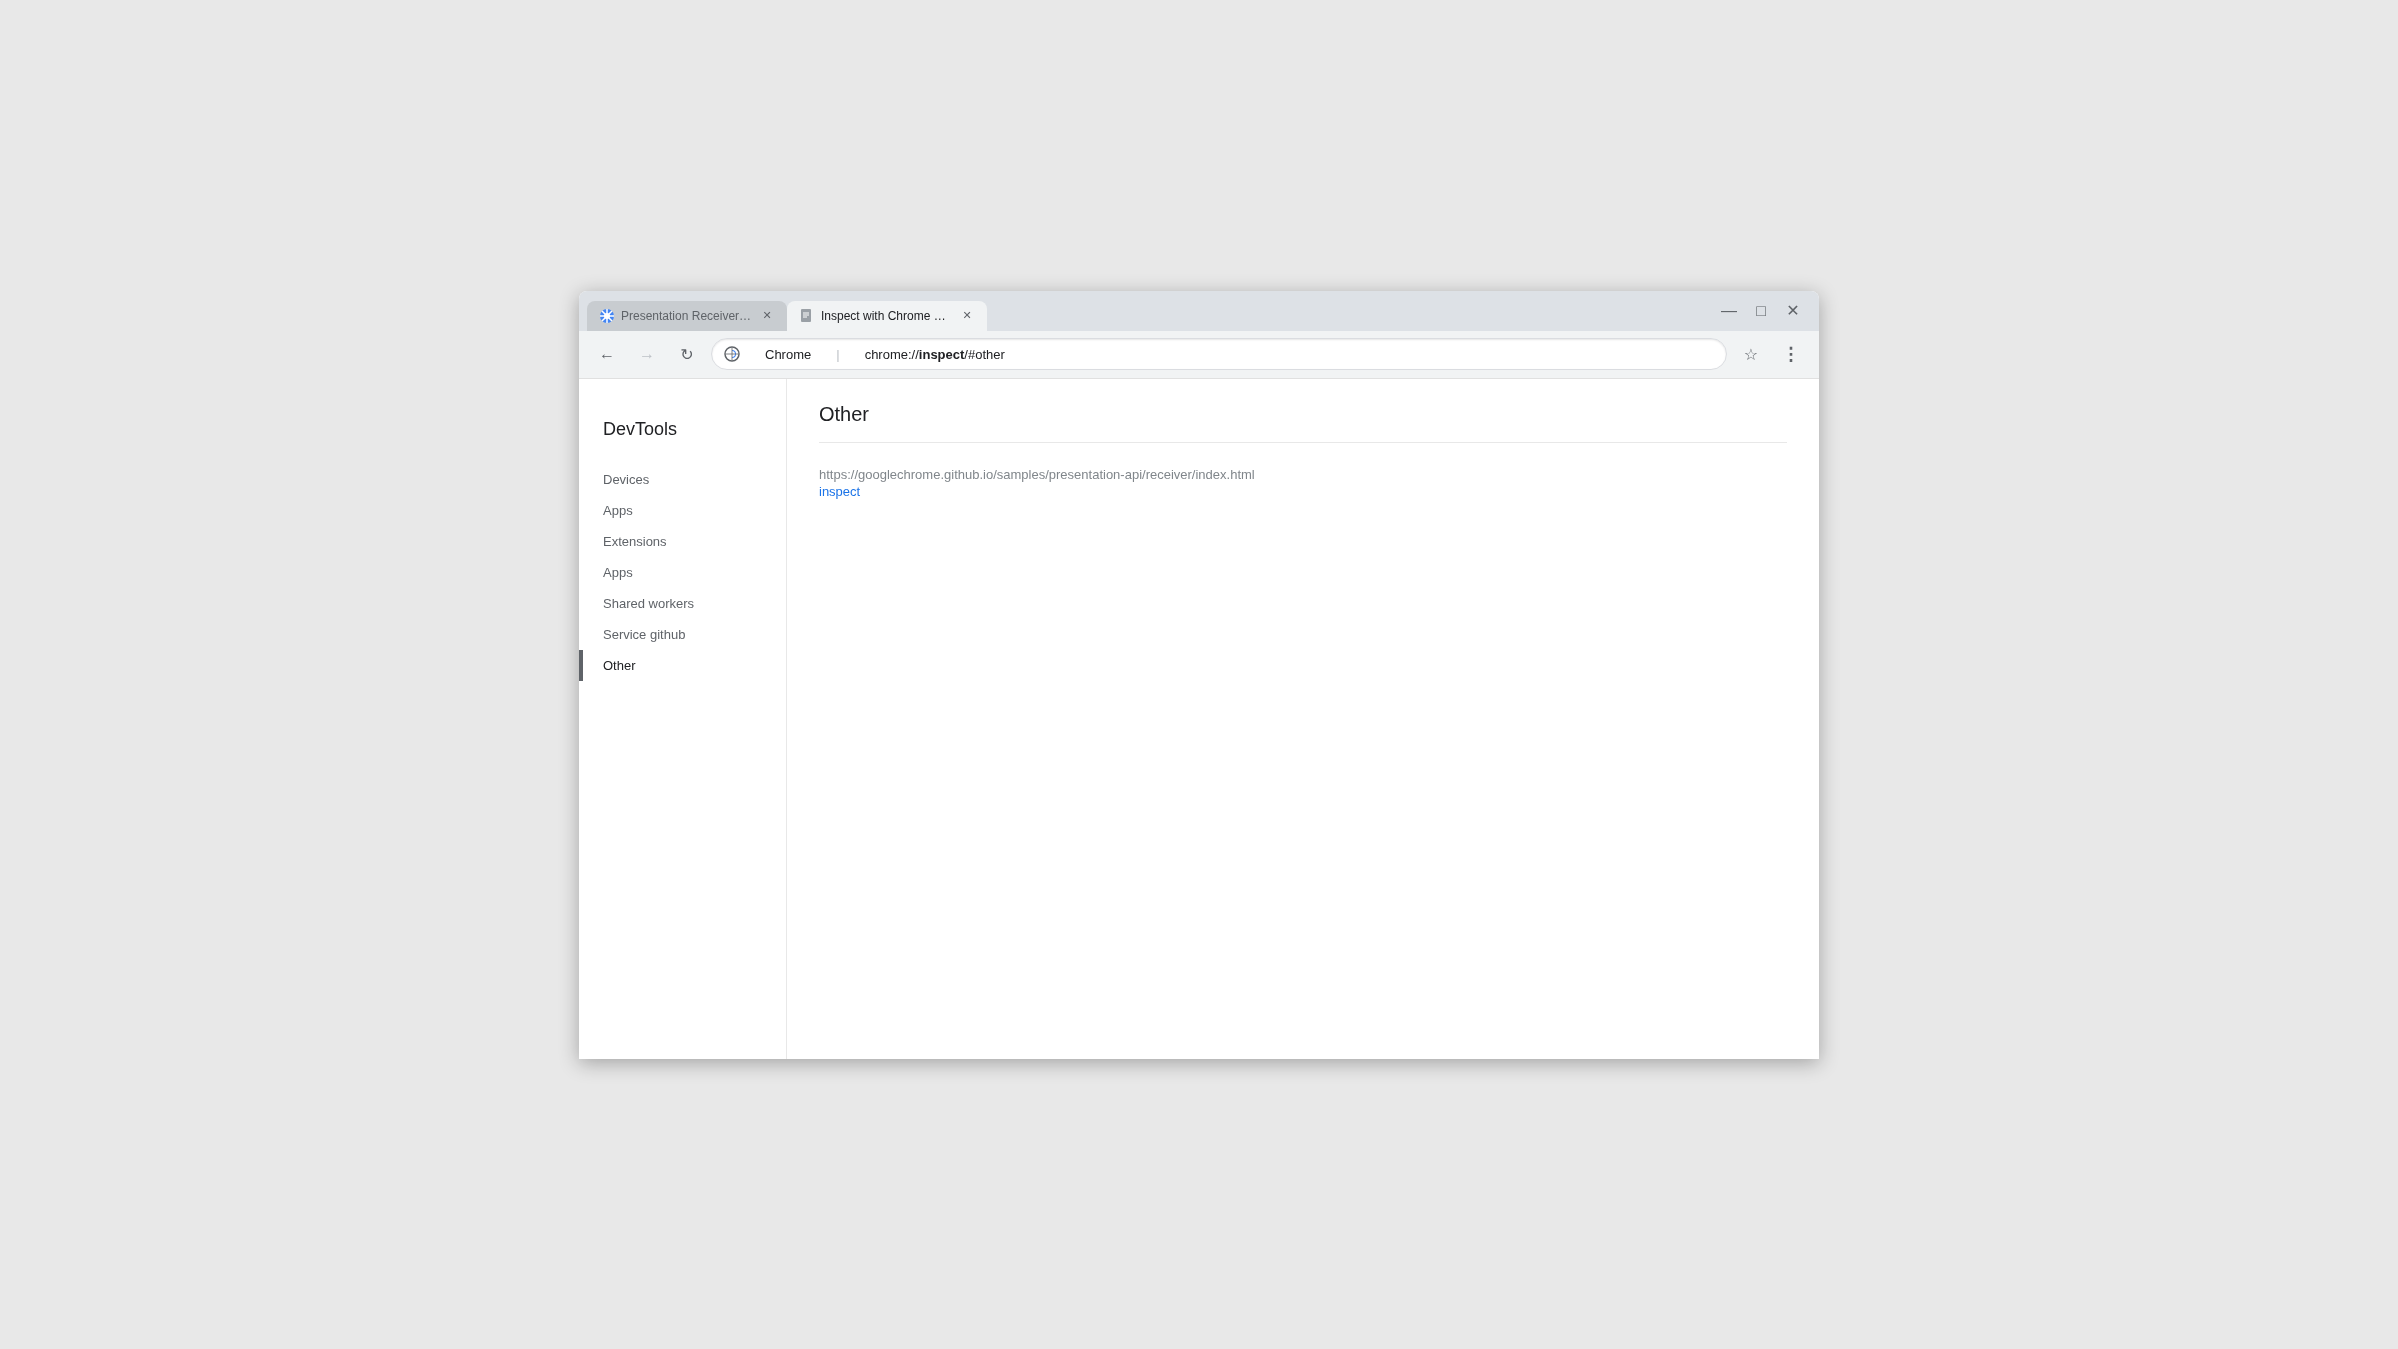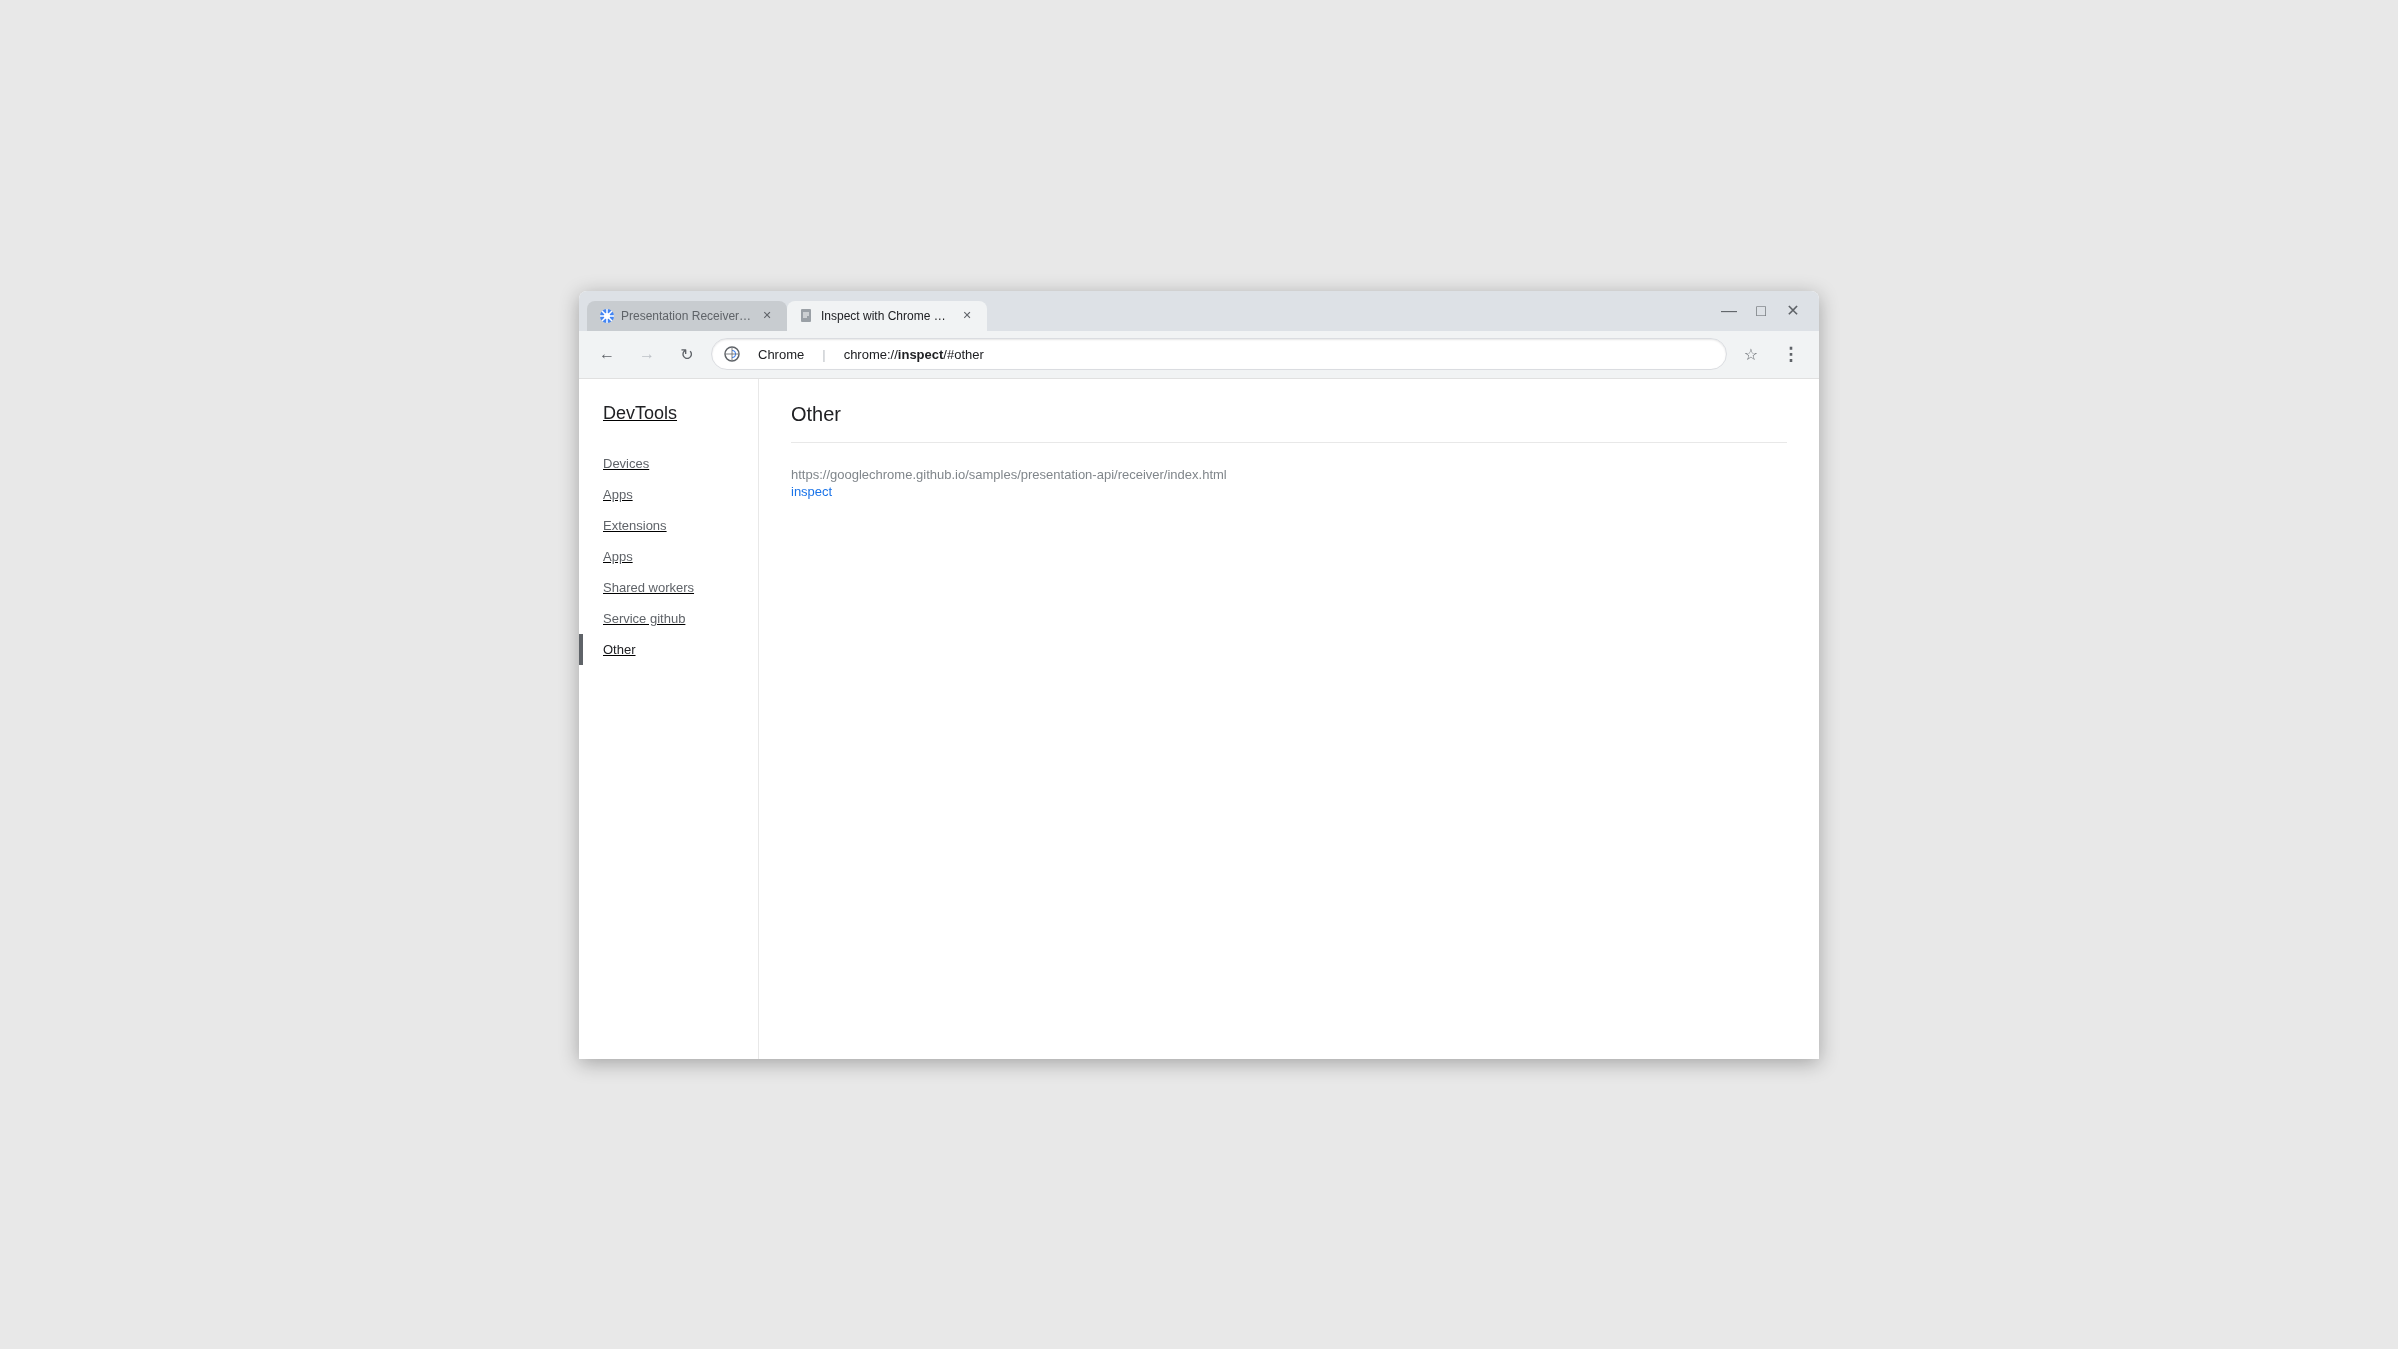--- a/index.html
+++ b/index.html
@@ -137,21 +137,21 @@
     .nav-btn.disabled { color: #bdc1c6; cursor: default; }
 
     .address-bar {
       flex: 1;
       display: flex;
       align-items: center;
       background: white;
       border-radius: 24px;
       height: 32px;
       padding: 0 12px;
-      gap: 18px;
+      gap: 25px;
       border: 1px solid #dadce0;
       box-shadow: inset 0 1px 2px rgba(0,0,0,0.1);
     }
 
     .security-icon {
       width: 16px;
       height: 16px;
       color: #5f6368;
       flex-shrink: 0;
     }
@@ -203,25 +203,24 @@
     }
 
     
     .page-content {
       display: flex;
       min-height: 680px;
     }
 
     
     .sidebar {
-      width: 180px;
-      padding: 24px 0;
+      width: 208px;
+      padding: 40px 0;
       border-right: 1px solid #e8e8e8;
       flex-shrink: 0;
-      text-decoration: underline;
     }
 
     .sidebar-logo {
       font-size: 18px;
       font-weight: 500;
       color: #202124;
       padding: 0 24px 24px;
     }
 
     .sidebar-nav {

